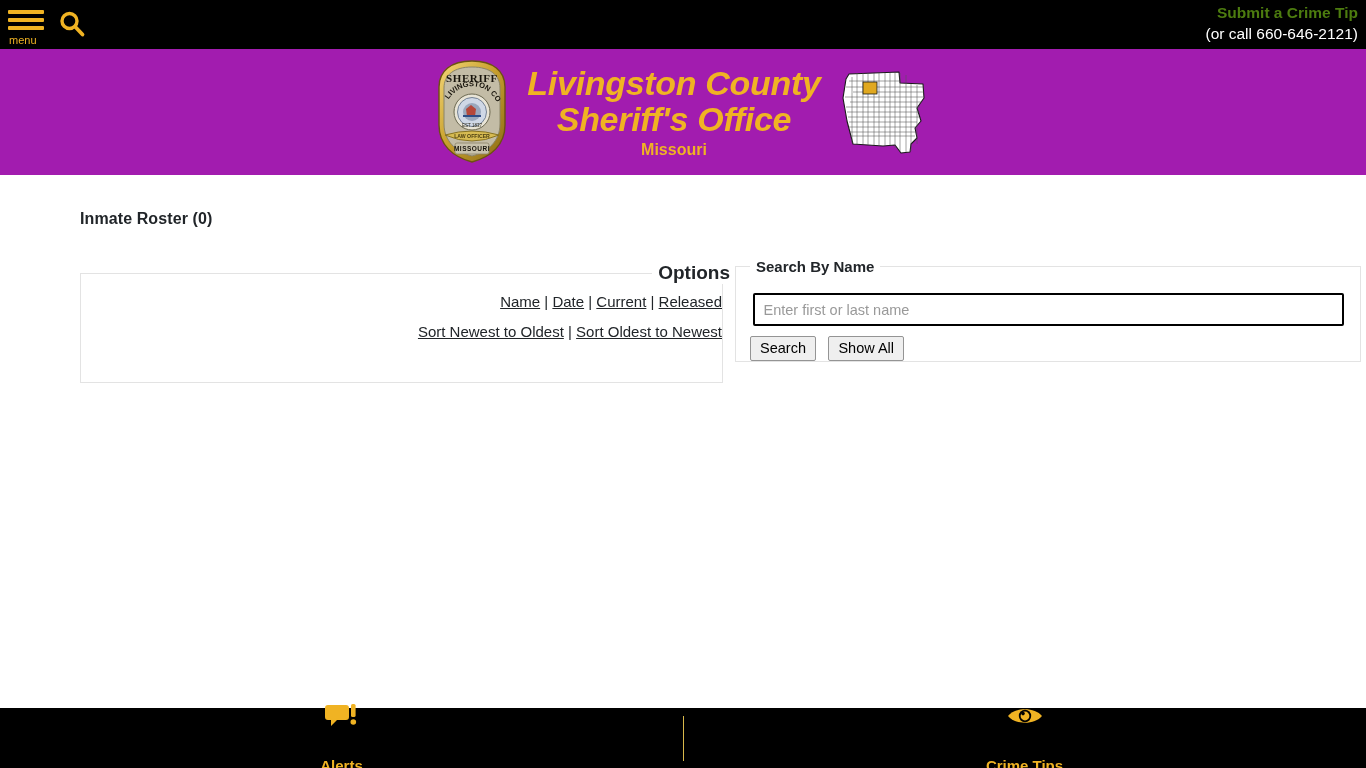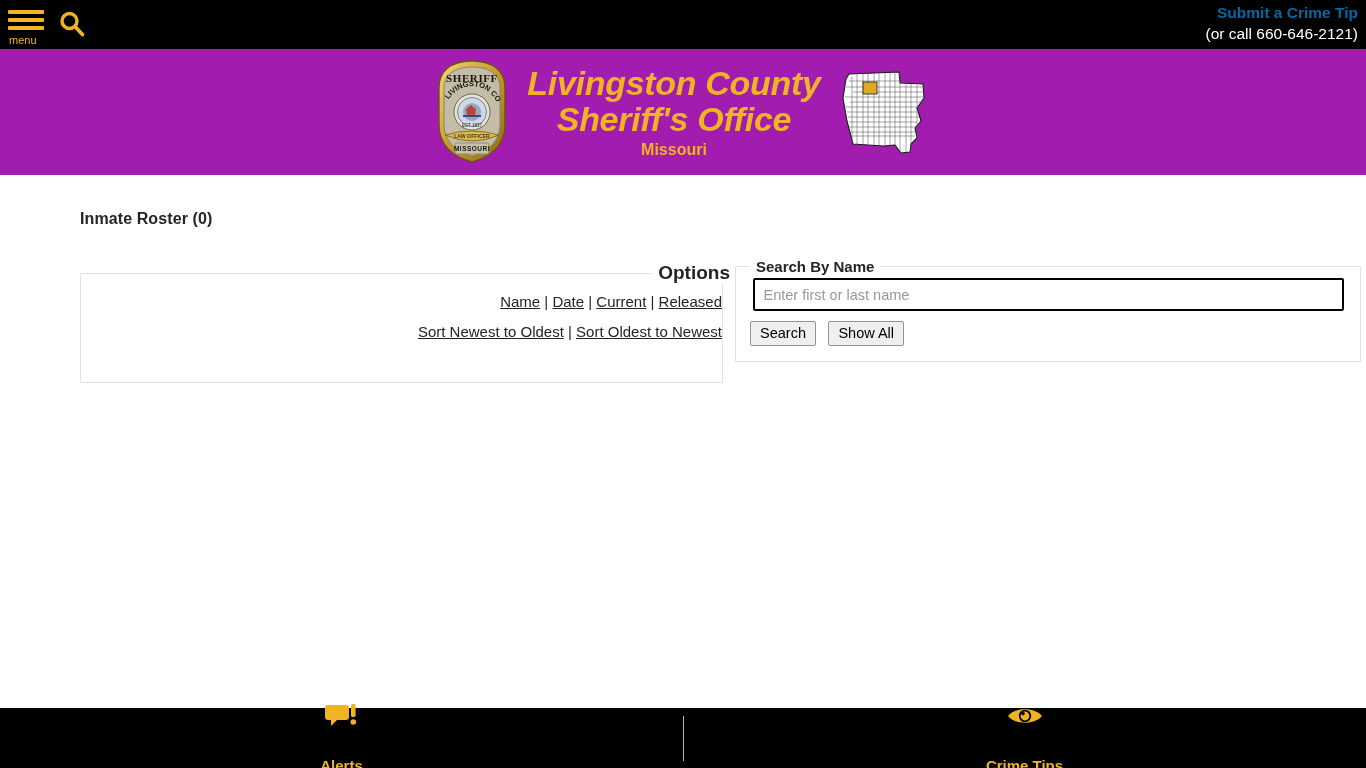--- a/index.html
+++ b/index.html
@@ -35,21 +35,21 @@
   }
   .search-icon-wrap {
     position: absolute; left: 57px; top: 9px;
     width: 30px; height: 30px; cursor: pointer;
   }
   .crime-tip-block {
     position: absolute; right: 8px; top: 2px;
     text-align: right; line-height: 21px;
   }
   .crime-tip-link {
-    color: #0369a1; font-size: 15.5px; font-weight: bold;
+    color: #4d7c0f; font-size: 15.5px; font-weight: bold;
     text-decoration: none; display: block; cursor: pointer;
   }
   .crime-tip-phone {
     color: #ffffff; font-size: 15.5px; display: block;
   }
 
   
   .banner {
     position: absolute; left: 0; top: 49px;
     width: 1366px; height: 126px;
@@ -105,21 +105,21 @@
     color: #212529; text-decoration: underline; cursor: pointer;
   }
   .opt-sep { color: #212529; }
 
   #search-fieldset { left: 735px; top: 83px; width: 626px; height: 104px; }
   #search-fieldset legend {
     font-size: 15px; font-weight: bold; color: #212529;
   }
   .search-input {
     display: block;
-    margin: 3px auto 0 auto;
+    margin: 18px auto 0 auto;
     width: 591px; height: 33px;
     border: 2px solid #000000;
     border-radius: 2px;
     font-size: 14.5px;
     padding: 13px 9px;
     color: #212529;
     background: #ffffff;
     font-family: "Liberation Sans", sans-serif;
     outline: none;
   }

